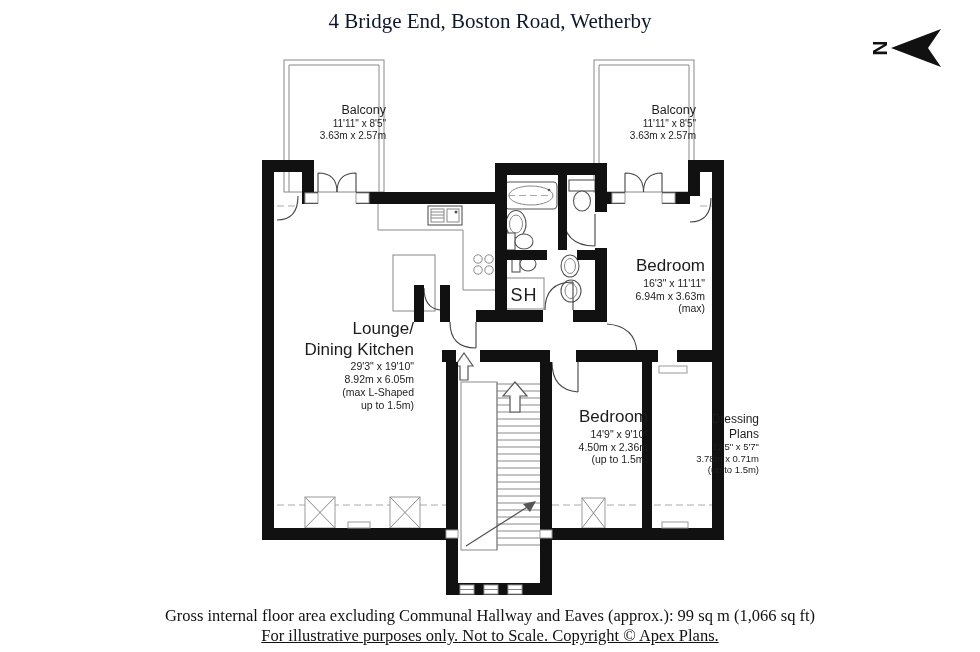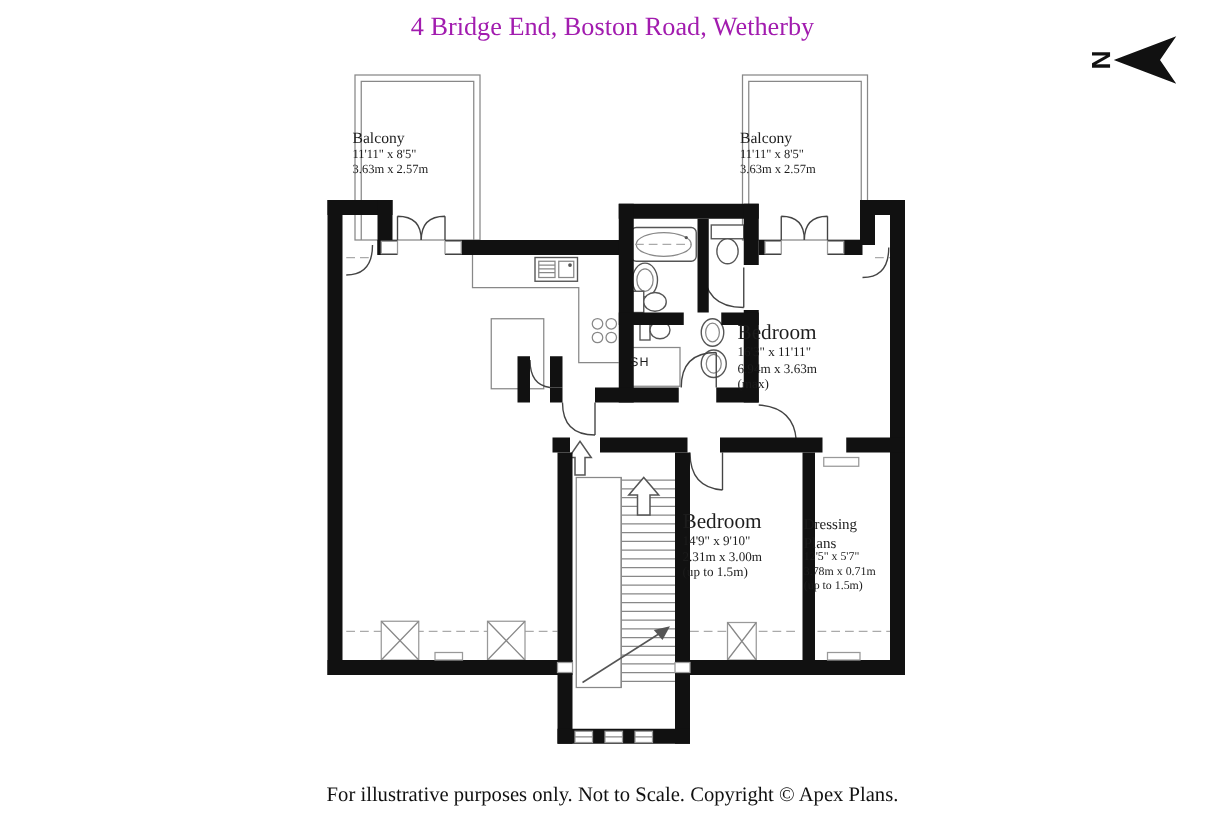--- a/index.html
+++ b/index.html
@@ -1,31 +1,31 @@
 <!DOCTYPE html>
 <html><head>
 <meta charset="utf-8">
 <style>
   html,body{margin:0;padding:0;background:#fff;}
   .canvas{position:relative;width:980px;height:652px;background:#fff;overflow:hidden;
           font-family:"Liberation Sans", sans-serif;color:#1c1c1c;}
   .abs{position:absolute;}
   .plan-svg{position:absolute;left:0;top:0;width:980px;height:652px;}
   .title{left:0;top:9px;width:980px;text-align:center;
-         font-family:"Liberation Serif", serif;font-size:21px;color:#a21caf;}
+         font-family:"Liberation Serif", serif;font-size:21px;color:#0f172a;}
   .footer{left:0;width:980px;text-align:center;font-family:"Liberation Serif", serif;
           font-size:16.5px;color:#111;}
-  .room-label{text-align:left;line-height:1.22;font-family:Liberation Serif, serif;}
+  .room-label{text-align:right;line-height:1.22;}
   .room-label .nm{font-size:17px;display:block;}
   .room-label .dm{font-size:10.5px;display:block;}
   .balcony-label .nm{font-size:12.5px;}
   .balcony-label .dm{font-size:10px;}
   .dressing-label .nm{font-size:12px;}
   .dressing-label .dm{font-size:9.5px;}
-  .sh{font-size:10px;text-align:left;letter-spacing:1px;}
+  .sh{font-size:18px;text-align:center;letter-spacing:1px;}
   .north{display:flex;align-items:center;gap:2px;}
   .north .n-letter{display:inline-block;transform:rotate(90deg);
         font-weight:bold;font-size:21px;color:#111;}
   svg{shape-rendering:auto;}
   .w{fill:#111;}
   .fx{fill:#fff;stroke:#555;stroke-width:1.1;}
   .thin{fill:none;stroke:#888;stroke-width:1;}
   .arc{fill:none;stroke:#444;stroke-width:1.1;}
   .dash{fill:none;stroke:#aaa;stroke-width:1;stroke-dasharray:7 4;}
   .slot{fill:#fff;stroke:#999;stroke-width:1;}
@@ -214,40 +214,49 @@
     <span class="dm">11'11" x 8'5"</span>
     <span class="dm">3.63m x 2.57m</span>
   </div>
 
   <div class="abs room-label balcony-label" style="left:592px;top:103px;width:104px;">
     <span class="nm">Balcony</span>
     <span class="dm">11'11" x 8'5"</span>
     <span class="dm">3.63m x 2.57m</span>
   </div>
 
+  <div class="abs room-label" style="left:286px;top:319px;width:128px;">
+    <span class="nm">Lounge/</span>
+    <span class="nm">Dining Kitchen</span>
+    <span class="dm">29'3" x 19'10"</span>
+    <span class="dm">8.92m x 6.05m</span>
+    <span class="dm">(max L-Shaped</span>
+    <span class="dm">up to 1.5m)</span>
+  </div>
 
   <div class="abs room-label" style="left:590px;top:256px;width:115px;">
     <span class="nm">Bedroom</span>
     <span class="dm">16'3" x 11'11"</span>
     <span class="dm">6.94m x 3.63m</span>
     <span class="dm">(max)</span>
   </div>
 
   <div class="abs room-label" style="left:546px;top:407px;width:102px;">
     <span class="nm">Bedroom</span>
     <span class="dm">14'9" x 9'10"</span>
-    <span class="dm">2.31m x 3.00m</span>
+    <span class="dm">4.50m x 2.36m</span>
     <span class="dm">(up to 1.5m)</span>
   </div>
 
-  <div class="abs room-label dressing-label" style="left:643px;top:412px;width:72px;">
+  <div class="abs room-label dressing-label" style="left:643px;top:412px;width:72px;padding-left:44px;">
     <span class="nm">Dressing</span>
     <span class="nm">Plans</span>
     <span class="dm">12'5" x 5'7"</span>
     <span class="dm">3.78m x 0.71m</span>
     <span class="dm">(up to 1.5m)</span>
   </div>
 
   <div class="abs sh" style="left:504px;top:285px;width:40px;">SH</div>
 
-  <div class="abs footer" style="top:626px;">For illustrative purposes only. Not to Scale. Copyright © Apex Plans.</div>
+  <div class="abs footer" style="top:606px;">Gross internal floor area excluding Communal Hallway and Eaves (approx.): 99 sq m (1,066 sq ft)</div>
+  <div class="abs footer" style="top:626px;text-decoration:underline;">For illustrative purposes only. Not to Scale. Copyright © Apex Plans.</div>
 
 </div>
 
 </body></html>

